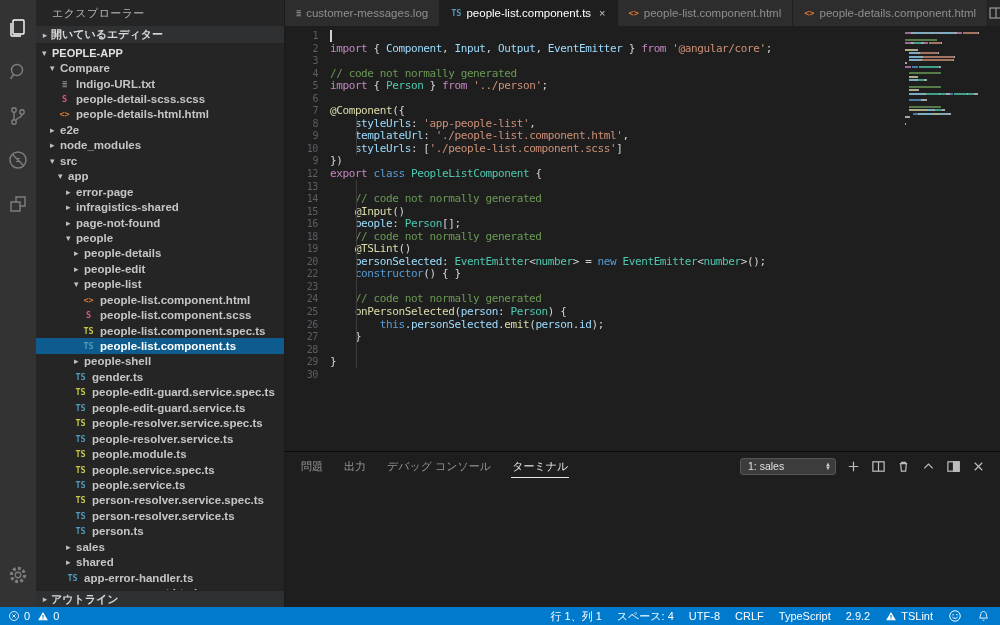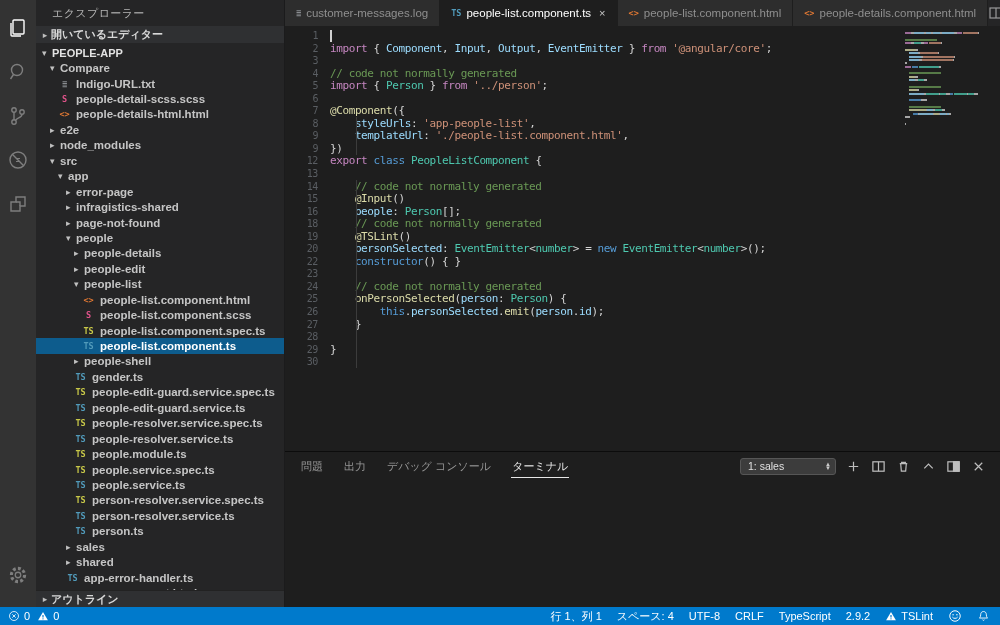--- a/index.html
+++ b/index.html
@@ -308,20 +308,21 @@
         <div class="codepane" id="codepane">
             <div class="cline"><span class="lnum">1</span><span class="ltext"></span></div>
             <div class="cline"><span class="lnum">2</span><span class="ltext"><span style="color: rgb(197, 134, 192);">import</span><span style="color: rgb(212, 212, 212);"> { </span><span style="color: rgb(156, 220, 254);">Component</span><span style="color: rgb(212, 212, 212);">, </span><span style="color: rgb(156, 220, 254);">Input</span><span style="color: rgb(212, 212, 212);">, </span><span style="color: rgb(156, 220, 254);">Output</span><span style="color: rgb(212, 212, 212);">, </span><span style="color: rgb(156, 220, 254);">EventEmitter</span><span style="color: rgb(212, 212, 212);"> } </span><span style="color: rgb(197, 134, 192);">from</span><span style="color: rgb(212, 212, 212);"> </span><span style="color: rgb(206, 145, 120);">'@angular/core'</span><span style="color: rgb(212, 212, 212);">;</span></span></div>
             <div class="cline"><span class="lnum">3</span><span class="ltext"></span></div>
             <div class="cline"><span class="lnum">4</span><span class="ltext"><span style="color: rgb(106, 153, 85);">// code not normally generated</span></span></div>
             <div class="cline"><span class="lnum">5</span><span class="ltext"><span style="color: rgb(197, 134, 192);">import</span><span style="color: rgb(212, 212, 212);"> { </span><span style="color: rgb(78, 201, 176);">Person</span><span style="color: rgb(212, 212, 212);"> } </span><span style="color: rgb(197, 134, 192);">from</span><span style="color: rgb(212, 212, 212);"> </span><span style="color: rgb(206, 145, 120);">'../person'</span><span style="color: rgb(212, 212, 212);">;</span></span></div>
             <div class="cline"><span class="lnum">6</span><span class="ltext"></span></div>
             <div class="cline"><span class="lnum">7</span><span class="ltext"><span style="color: rgb(220, 220, 170);">@Component</span><span style="color: rgb(212, 212, 212);">({</span></span></div>
             <div class="cline"><span class="lnum">8</span><span class="ltext"><span style="color: rgb(212, 212, 212);">    </span><span style="color: rgb(156, 220, 254);">styleUrls</span><span style="color: rgb(212, 212, 212);">: </span><span style="color: rgb(206, 145, 120);">'app-people-list'</span><span style="color: rgb(212, 212, 212);">,</span></span></div>
             <div class="cline"><span class="lnum">9</span><span class="ltext"><span style="color: rgb(212, 212, 212);">    </span><span style="color: rgb(156, 220, 254);">templateUrl</span><span style="color: rgb(212, 212, 212);">: </span><span style="color: rgb(206, 145, 120);">'./people-list.component.html'</span><span style="color: rgb(212, 212, 212);">,</span></span></div>
+            <div class="cline"><span class="lnum">10</span><span class="ltext"><span style="color: rgb(212, 212, 212);">    </span><span style="color: rgb(156, 220, 254);">styleUrls</span><span style="color: rgb(212, 212, 212);">: [</span><span style="color: rgb(206, 145, 120);">'./people-list.component.scss'</span><span style="color: rgb(212, 212, 212);">]</span></span></div>
             <div class="cline"><span class="lnum">9</span><span class="ltext"><span style="color: rgb(212, 212, 212);">})</span></span></div>
             <div class="cline"><span class="lnum">12</span><span class="ltext"><span style="color: rgb(197, 134, 192);">export</span><span style="color: rgb(212, 212, 212);"> </span><span style="color: rgb(86, 156, 214);">class</span><span style="color: rgb(212, 212, 212);"> </span><span style="color: rgb(78, 201, 176);">PeopleListComponent</span><span style="color: rgb(212, 212, 212);"> {</span></span></div>
             <div class="cline"><span class="lnum">13</span><span class="ltext"></span></div>
             <div class="cline"><span class="lnum">14</span><span class="ltext"><span style="color: rgb(212, 212, 212);">    </span><span style="color: rgb(106, 153, 85);">// code not normally generated</span></span></div>
             <div class="cline"><span class="lnum">15</span><span class="ltext"><span style="color: rgb(212, 212, 212);">    </span><span style="color: rgb(220, 220, 170);">@Input</span><span style="color: rgb(212, 212, 212);">()</span></span></div>
             <div class="cline"><span class="lnum">16</span><span class="ltext"><span style="color: rgb(212, 212, 212);">    </span><span style="color: rgb(156, 220, 254);">people</span><span style="color: rgb(212, 212, 212);">: </span><span style="color: rgb(78, 201, 176);">Person</span><span style="color: rgb(212, 212, 212);">[];</span></span></div>
             <div class="cline"><span class="lnum">18</span><span class="ltext"><span style="color: rgb(212, 212, 212);">    </span><span style="color: rgb(106, 153, 85);">// code not normally generated</span></span></div>
             <div class="cline"><span class="lnum">19</span><span class="ltext"><span style="color: rgb(212, 212, 212);">    </span><span style="color: rgb(220, 220, 170);">@TSLint</span><span style="color: rgb(212, 212, 212);">()</span></span></div>
             <div class="cline"><span class="lnum">20</span><span class="ltext"><span style="color: rgb(212, 212, 212);">    </span><span style="color: rgb(156, 220, 254);">personSelected</span><span style="color: rgb(212, 212, 212);">: </span><span style="color: rgb(78, 201, 176);">EventEmitter</span><span style="color: rgb(212, 212, 212);">&lt;</span><span style="color: rgb(78, 201, 176);">number</span><span style="color: rgb(212, 212, 212);">&gt; = </span><span style="color: rgb(86, 156, 214);">new</span><span style="color: rgb(212, 212, 212);"> </span><span style="color: rgb(78, 201, 176);">EventEmitter</span><span style="color: rgb(212, 212, 212);">&lt;</span><span style="color: rgb(78, 201, 176);">number</span><span style="color: rgb(212, 212, 212);">&gt;();</span></span></div>
             <div class="cline"><span class="lnum">22</span><span class="ltext"><span style="color: rgb(212, 212, 212);">    </span><span style="color: rgb(86, 156, 214);">constructor</span><span style="color: rgb(212, 212, 212);">() { }</span></span></div>

